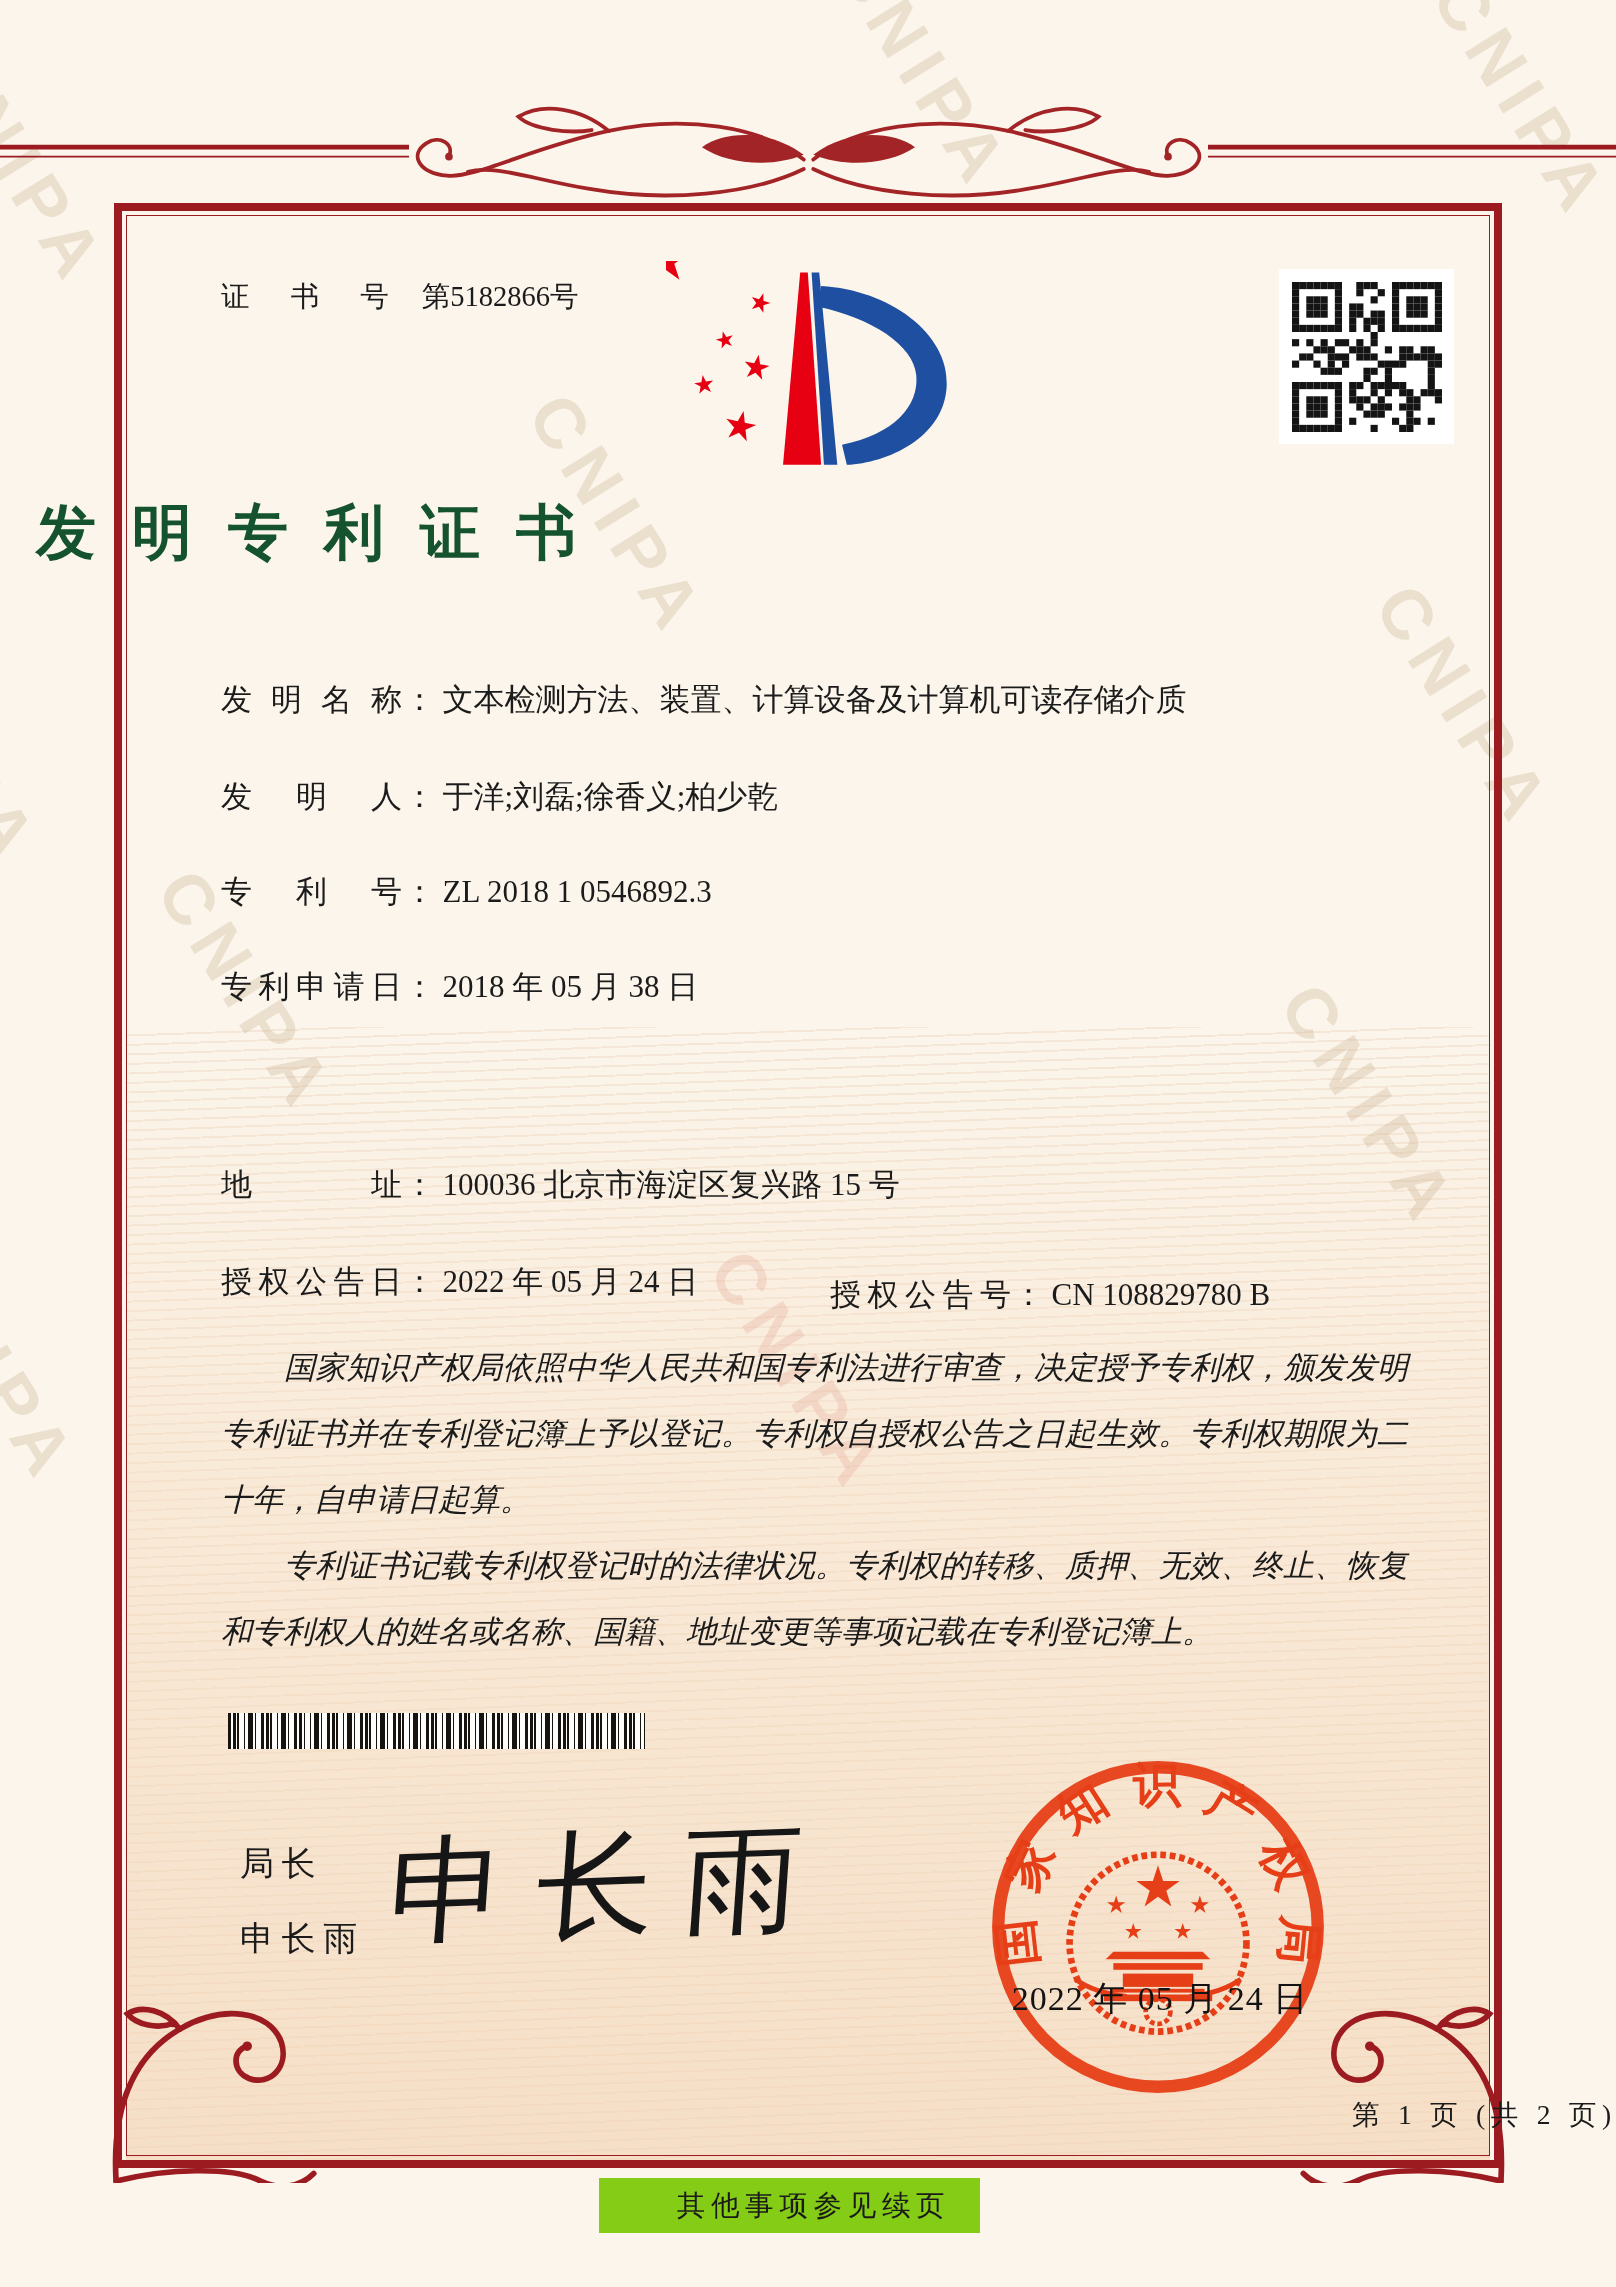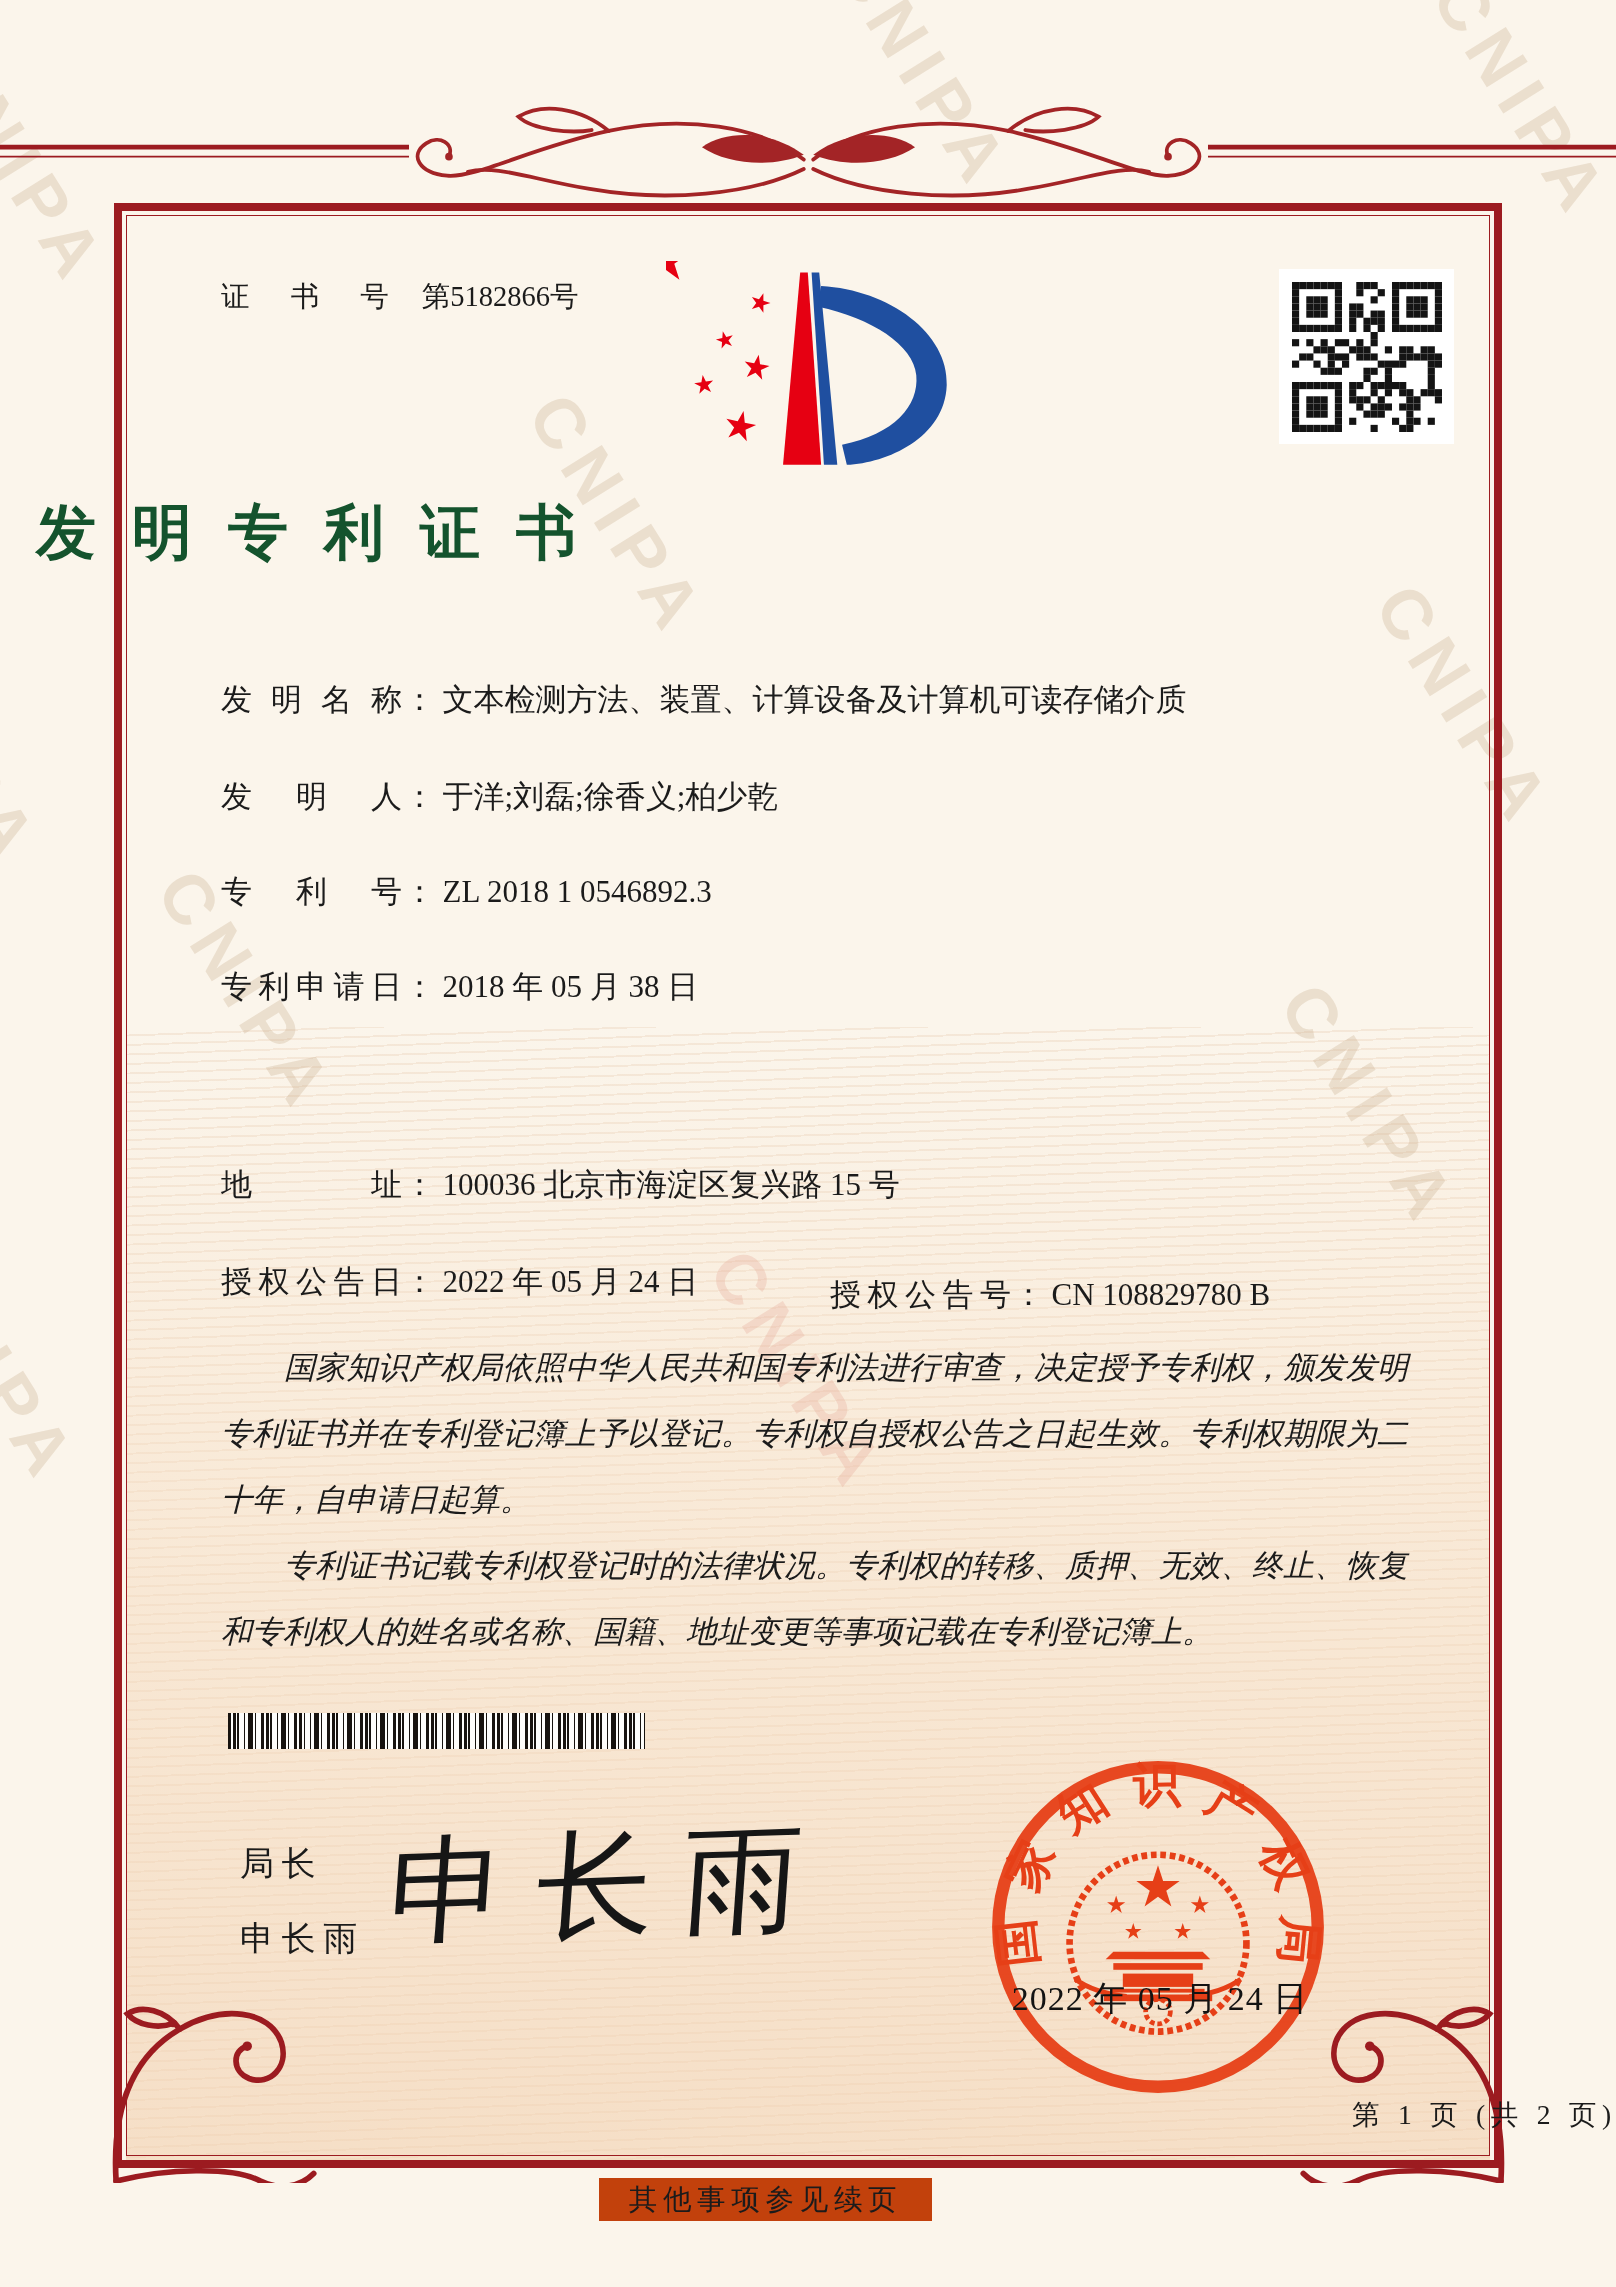--- a/index.html
+++ b/index.html
@@ -48,22 +48,22 @@
   .officer-title{position:absolute;left:240px;top:1841px;font-size:34px;letter-spacing:7.6px;z-index:5;}
   .officer-name{position:absolute;left:240px;top:1916px;font-size:34px;letter-spacing:7.6px;z-index:5;}
   .signature{position:absolute;left:390px;top:1805px;width:533px;font-size:118px;z-index:5;
              letter-spacing:28.5px;color:#161616;transform:skewX(-6deg) rotate(-2deg);
              font-family:"DejaVu Serif",serif;}
   .seal-svg{position:absolute;left:984px;top:1753px;z-index:5;}
   .seal-date{position:absolute;left:989px;top:1976px;width:342px;text-align:center;font-size:34px;
              color:#131313;letter-spacing:1px;z-index:6;}
   .pageinfo{position:absolute;left:0;right:0;top:2096px;text-align:right;font-size:27.6px;
             letter-spacing:5.7px;z-index:5;}
-  .footnote{position:absolute;left:599px;top:2178px;width:333px;height:43px;background:#c2410c;
-            display:flex;align-items:center;justify-content:center;font-size:28.5px;letter-spacing:5.7px;z-index:5;}
+  .footnote{position:absolute;left:599px;top:2178px;width:333px;height:55px;background:#84cc16;
+            display:flex;align-items:center;justify-content:center;font-size:28.5px;letter-spacing:5.7px;z-index:5;padding-left:48px;}
 </style>
 </head>
 <body>
 
 <div class="page">
 
   <div class="wm" style="left:-19px;top:28.5px">CNIPA</div>
   <div class="wm" style="left:885px;top:-67px">CNIPA</div>
   <div class="wm" style="left:1484px;top:-38px">CNIPA</div>
   <div class="wm" style="left:580px;top:380px">CNIPA</div>

